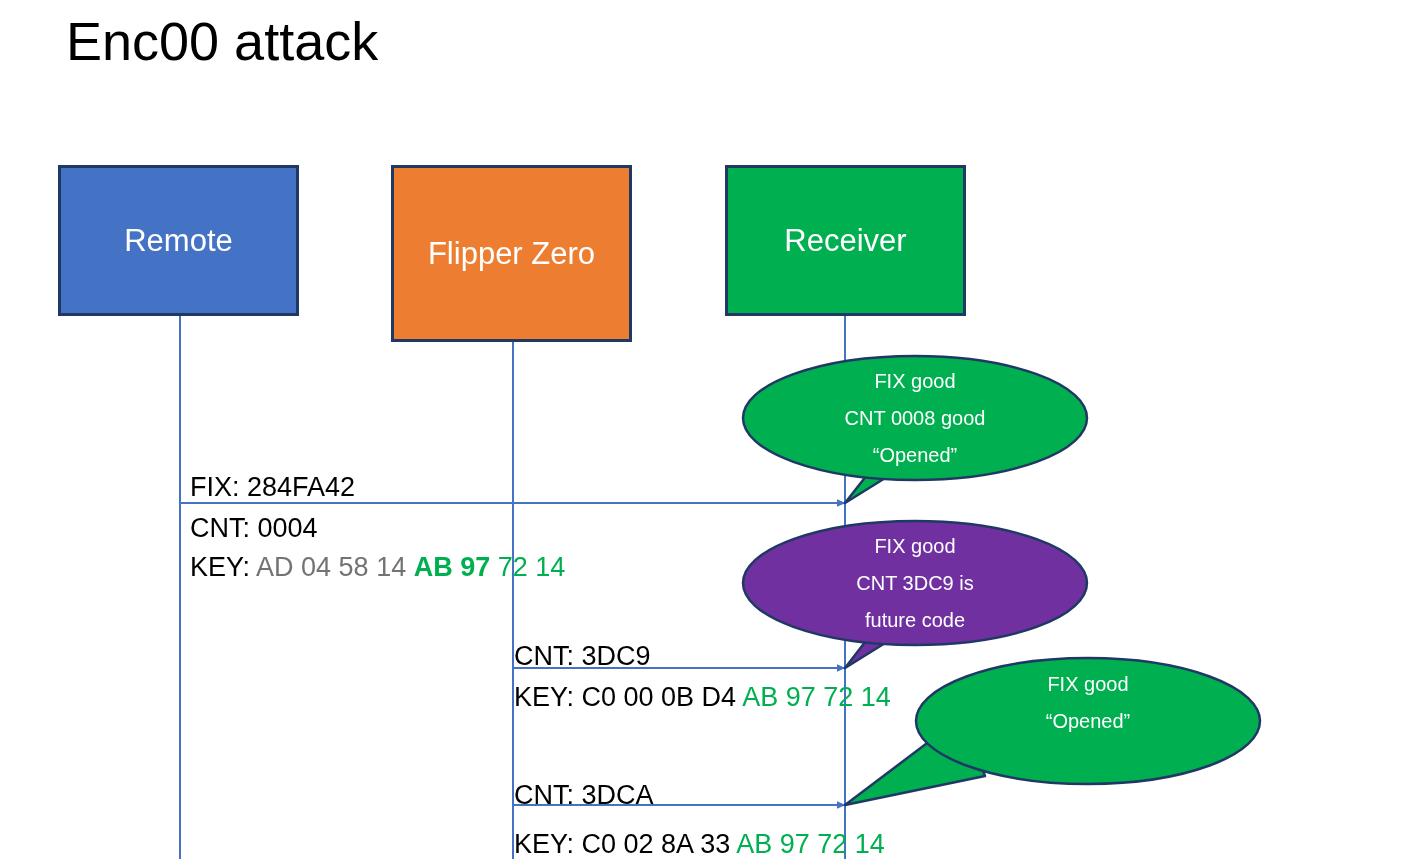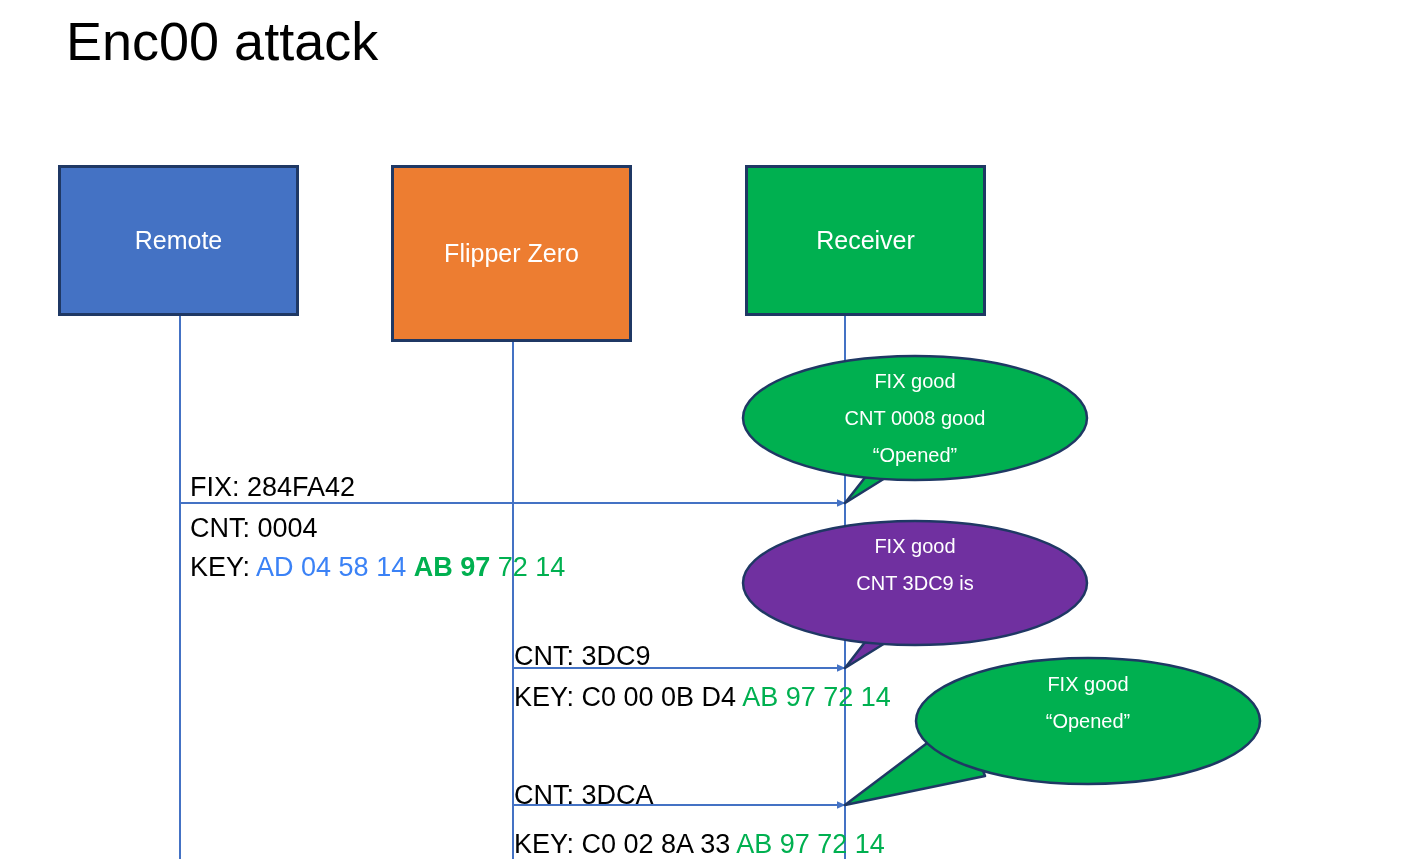--- a/index.html
+++ b/index.html
@@ -31,39 +31,39 @@
   .lane-box {
     position: absolute;
     box-sizing: border-box;
     border: 3px solid #1F3864;
     display: flex;
     align-items: center;
     justify-content: center;
   }
   .lane-label {
     color: #ffffff;
-    font-size: 25px;
+    font-size: 31px;
     font-weight: 400;
     white-space: nowrap;
   }
   #svg-layer {
     position: absolute;
     left: 0;
     top: 0;
     width: 1408px;
     height: 859px;
   }
   .msg-label {
     position: absolute;
     font-size: 27px;
     color: #000000;
     white-space: nowrap;
     line-height: 32px;
   }
-  .kred   { color: #3b82f6; }
+  .kred   { color: #737373; }
   .kgreen { color: #00B050; }
   .kgreen-b { color: #00B050; font-weight: bold; }
   .callout-text {
     position: absolute;
     color: #ffffff;
     font-size: 20px;
     line-height: 37px;
     text-align: center;
     white-space: nowrap;
     pointer-events: none;
@@ -108,21 +108,21 @@
       </g>
   </svg>
 
   <div id="lane-boxes">
       <div class="lane-box" style="left: 58px; top: 165px; width: 241px; height: 151px; background: rgb(68, 114, 196);">
         <span class="lane-label">Remote</span>
       </div>
       <div class="lane-box" style="left: 391px; top: 165px; width: 241px; height: 177px; background: rgb(237, 125, 49);">
         <span class="lane-label">Flipper Zero</span>
       </div>
-      <div class="lane-box" style="left: 745px; top: 165px; width: 241px; height: 151px; background: rgb(0, 176, 80);">
+      <div class="lane-box" style="left: 725px; top: 165px; width: 241px; height: 151px; background: rgb(0, 176, 80);">
         <span class="lane-label">Receiver</span>
       </div>
     </div>
   <div id="msg-labels">
       <div class="msg-label" style="left: 190px; top: 471px;"><span>FIX: 284FA42</span></div>
       <div class="msg-label" style="left: 190px; top: 512px;"><span>CNT: 0004</span></div>
       <div class="msg-label" style="left: 190px; top: 551px;"><span>KEY: </span><span class="kred">AD 04 58 14 </span><span class="kgreen-b">AB 97 </span><span class="kgreen">72 14</span></div>
       <div class="msg-label" style="left: 514px; top: 640px;"><span>CNT: 3DC9</span></div>
       <div class="msg-label" style="left: 514px; top: 681px;"><span>KEY: C0 00 0B D4 </span><span class="kgreen">AB 97 72 14</span></div>
       <div class="msg-label" style="left: 514px; top: 779px;"><span>CNT: 3DCA</span></div>
@@ -130,20 +130,21 @@
     </div>
   <div id="callout-labels">
       <div class="callout-text" style="left: 743px; width: 344px; top: 362.5px;">
         <div>FIX good</div>
         <div>CNT 0008 good</div>
         <div>“Opened”</div>
       </div>
       <div class="callout-text" style="left: 743px; width: 344px; top: 527.5px;">
         <div>FIX good</div>
         <div>CNT 3DC9 is</div>
+        <div>future code</div>
       </div>
       <div class="callout-text" style="left: 916px; width: 344px; top: 665.5px;">
         <div>FIX good</div>
         <div>“Opened”</div>
       </div>
     </div>
 
 </div>
 
 </body></html>

